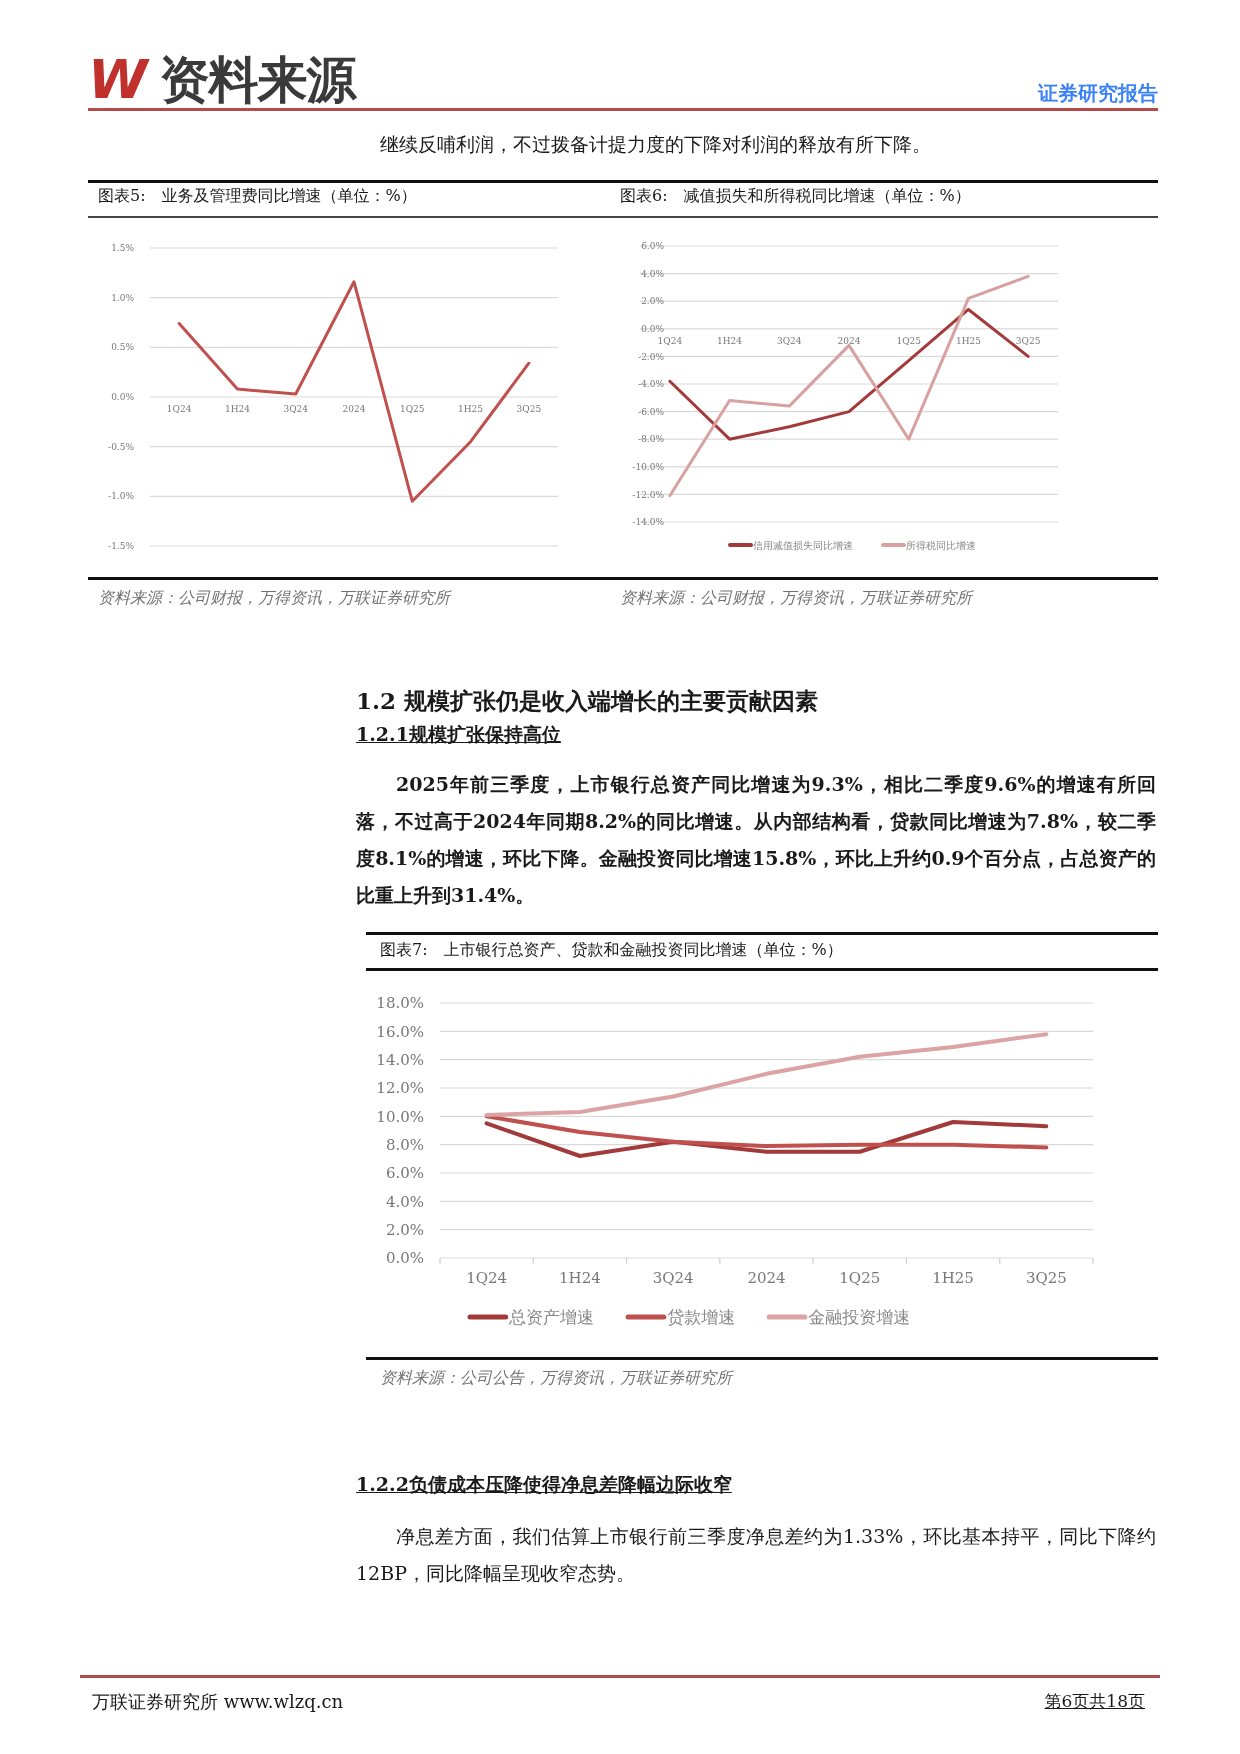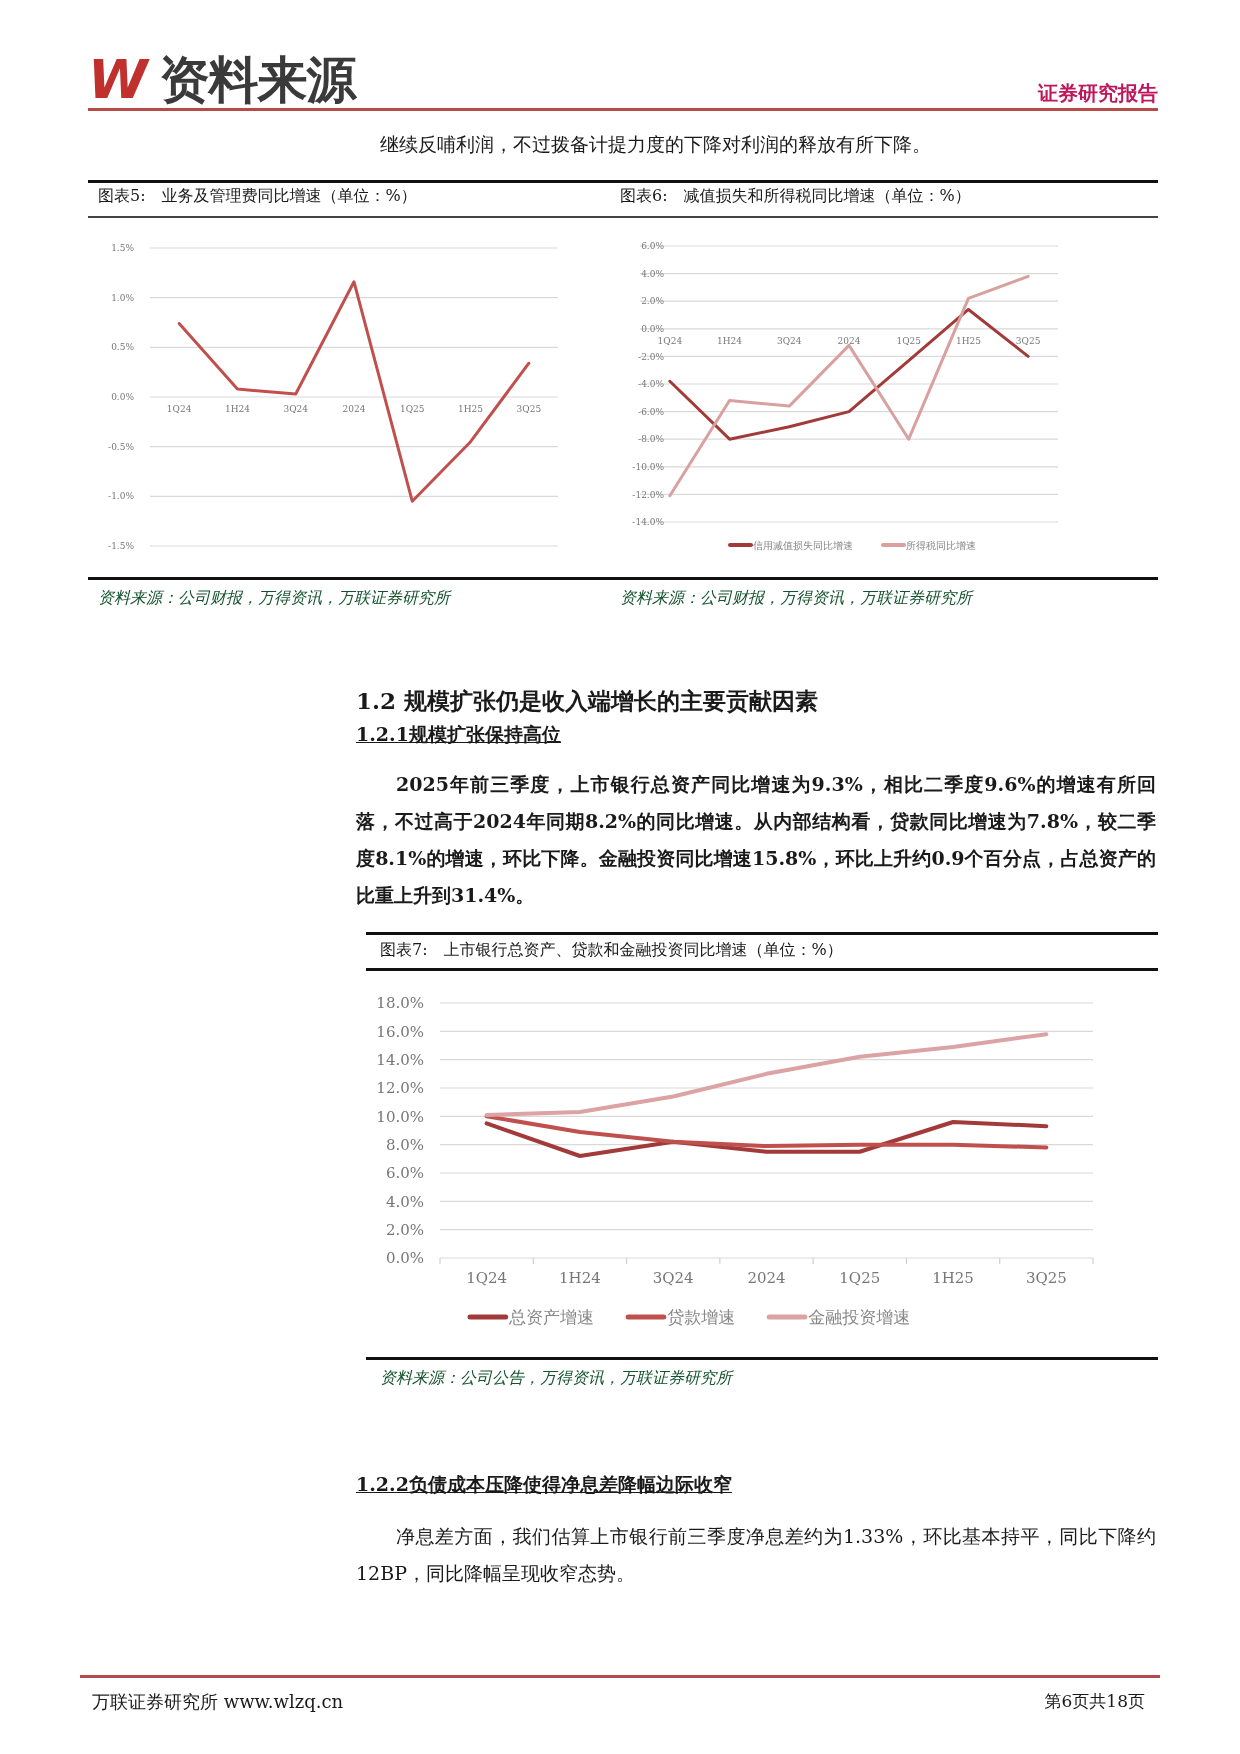--- a/index.html
+++ b/index.html
@@ -4,33 +4,33 @@
 <style>
   html, body { margin:0; padding:0; background:#ffffff; }
   body { width:1240px; height:1754px; position:relative; overflow:hidden;
          font-family:"DejaVu Serif","Liberation Serif",serif; color:#1a1a1a; }
   .abs { position:absolute; }
   .logo { left:88px; top:52px; height:56px; display:flex; align-items:center; }
   .logo-w { font-family:"DejaVu Sans",sans-serif; font-weight:bold; font-style:italic;
             font-size:54px; color:#c0302d; letter-spacing:-6px; line-height:56px; margin-right:18px; }
   .logo-text { font-family:"DejaVu Sans",sans-serif; font-weight:bold; font-size:50px;
                color:#3a3a3a; line-height:56px; letter-spacing:-1px; }
-  .header-title { right:82px; top:80px; font-size:20px; font-weight:bold; color:#be185d; }
+  .header-title { right:82px; top:80px; font-size:20px; font-weight:bold; color:#3b82f6; }
   .header-rule { left:88px; top:108px; width:1070px; height:3px; background:#b44a4a; }
   .para-top { left:380px; top:132px; font-size:19px; }
   .fig-rule-thick { height:3px; background:#111; }
   .fig-rule-thin { height:2px; background:#444; }
   .fig-title { font-size:16px; }
-  .source { font-size:16px; font-style:italic; color:#14532d; }
+  .source { font-size:16px; font-style:italic; color:#737373; }
   .h2 { font-size:23px; font-weight:bold; }
   .h3 { font-size:19px; font-weight:bold;text-decoration:underline; }
   .body-p { font-size:19px; line-height:37px; width:800px; text-align:justify; }
   .footer-rule { left:80px; top:1675px; width:1080px; height:3px; background:#b44a4a; }
   .footer-left { left:92px; top:1690px; font-size:18px; }
-  .footer-right { right:95px; top:1690px; font-size:17px; }
+  .footer-right { right:95px; top:1690px; font-size:17px;text-decoration:underline; }
   svg text { font-family:"DejaVu Serif","Liberation Serif",serif; }
 </style>
 </head>
 <body>
 
 <div class="abs logo">
   <span class="logo-w">W</span>
   <span class="logo-text">资料来源</span>
 </div>
 <div class="abs header-title">证券研究报告</div>

